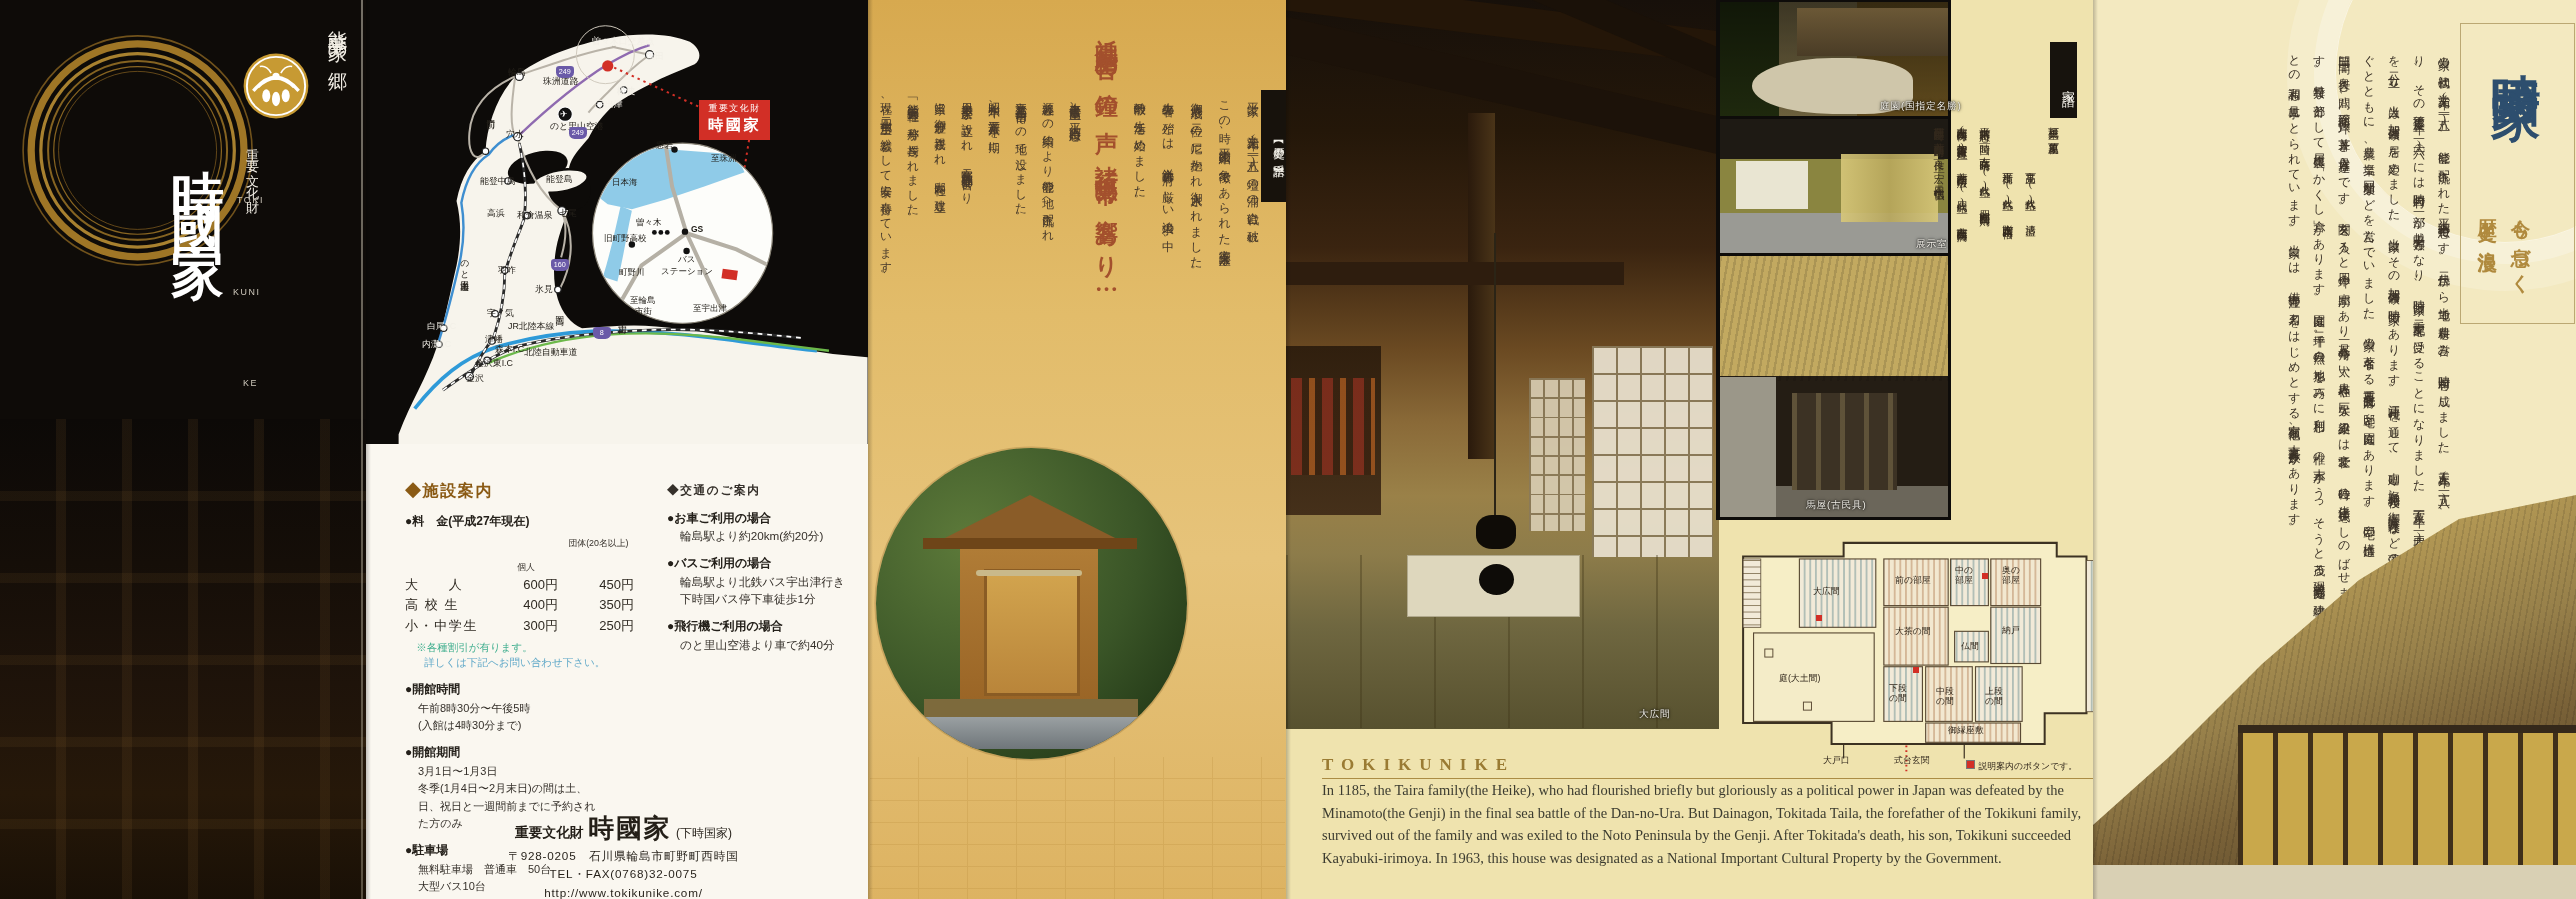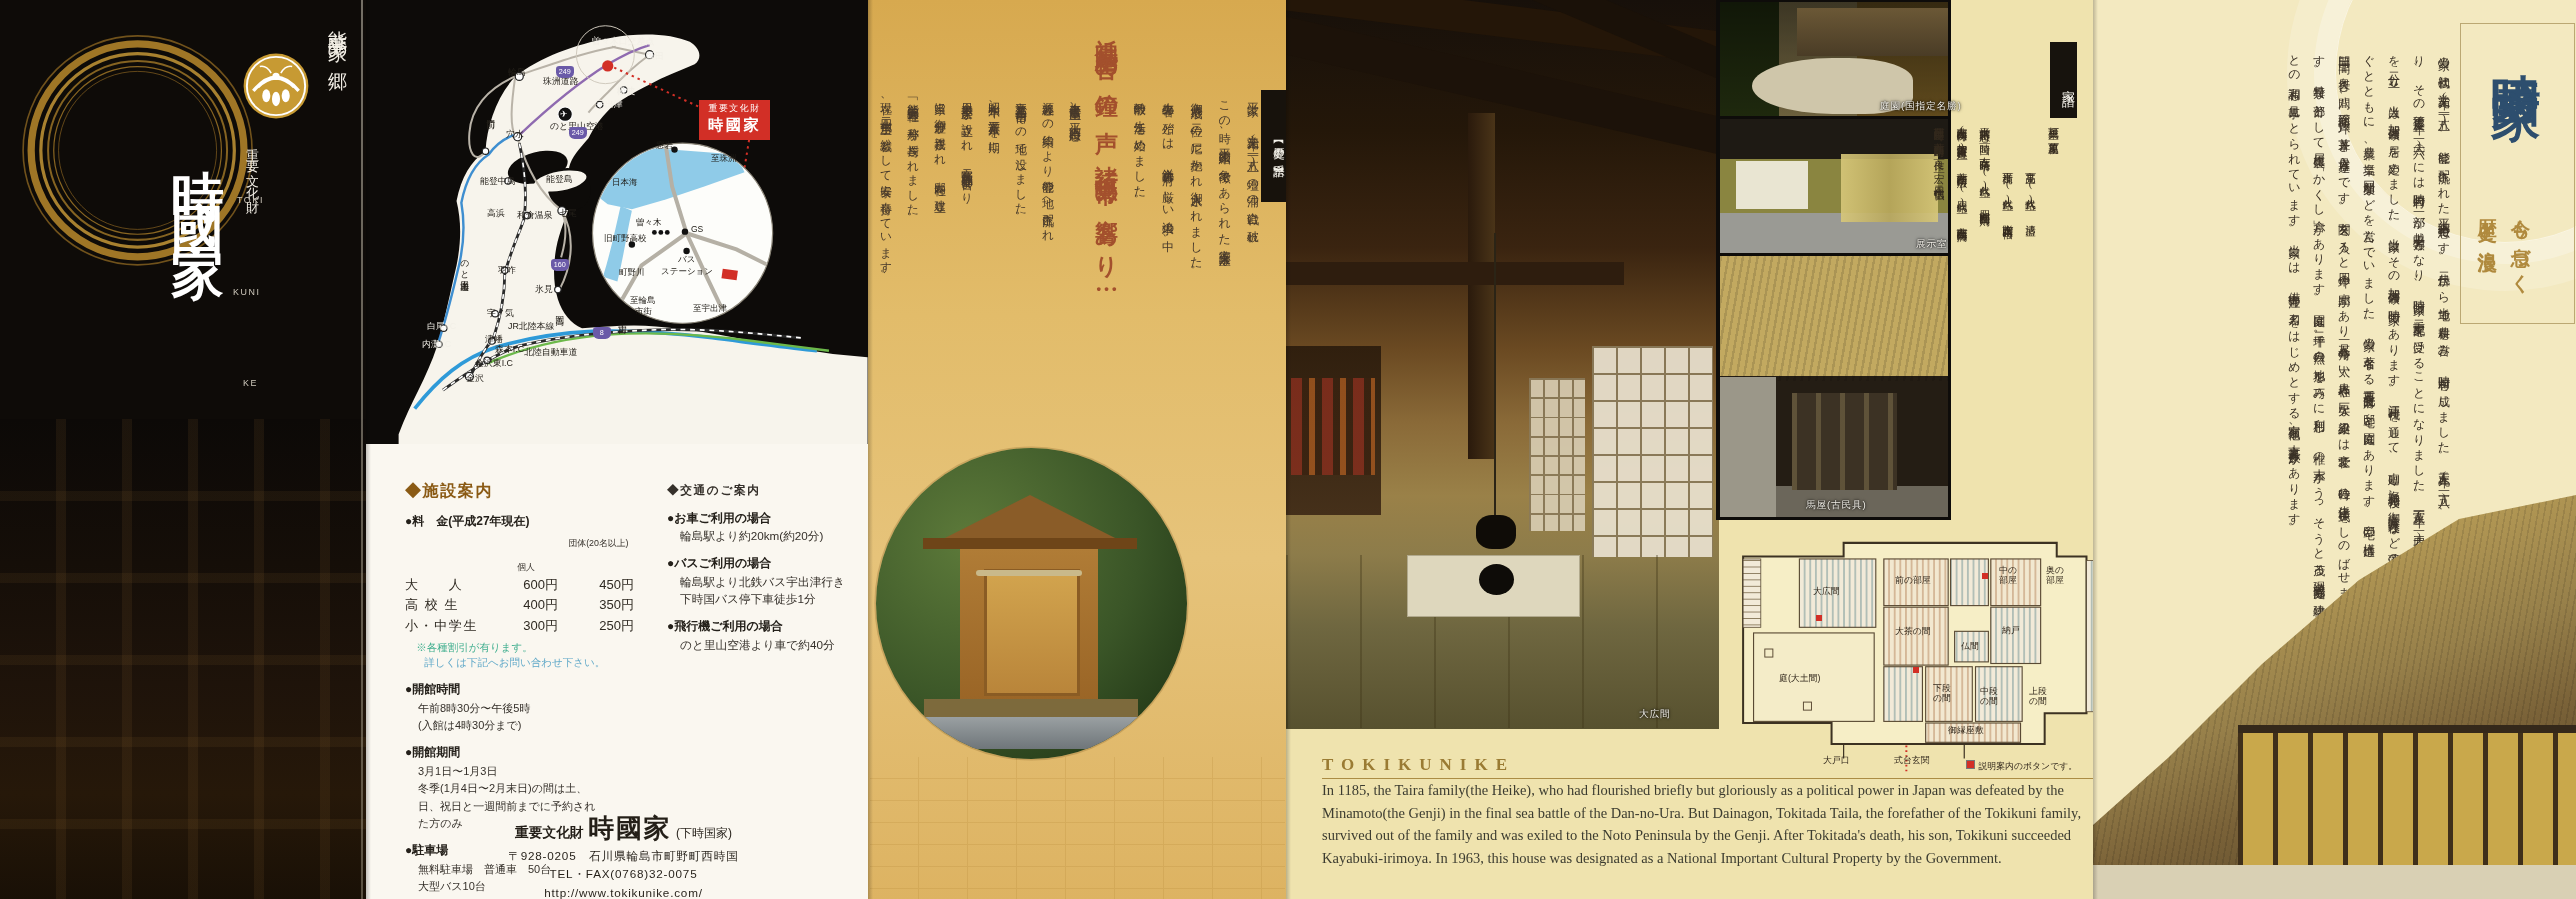--- a/index.html
+++ b/index.html
@@ -134,21 +134,21 @@
     background:repeating-linear-gradient(100deg,rgba(0,0,0,.12) 0 2.4px,transparent 2.4px 7.2px);}
   .ph-stable .wall{position:absolute;left:0;top:121px;width:56px;height:140px;background:#9b9789;}
   .ph-stable .opening{position:absolute;left:72px;top:137px;width:105px;height:97px;background:#3c3224;
     background-image:repeating-linear-gradient(90deg,rgba(200,180,120,.25) 0 4.8px,transparent 4.8px 24px);}
   .gen-head{left:2050px;top:42px;width:27px;height:68px;background:#17130d;color:#f5f2ea;
     font-size:13px;letter-spacing:4.8px;text-align:center;padding-top:8px;font-family:"Liberation Serif",serif;}
   .genealogy{left:1938px;top:119px;height:427px;width:122px;font-size:10.5px;letter-spacing:0.8px;color:#33291d;}
   .genealogy>div{margin-left:8.9px;}
   .planwrap{left:1723px;top:512px;width:386px;height:266px;}
   .plabel{position:absolute;font-size:8.9px;color:#33291d;white-space:nowrap;line-height:1.15;}
-  .plabel[style*="width"]{white-space:normal;padding-left:44px;}
+  .plabel[style*="width"]{white-space:normal;}
   .plandot{position:absolute;width:5.6px;height:5.6px;background:#d22f26;}
   .planlegend{position:absolute;left:1966px;top:760px;font-size:8.9px;color:#33291d;}
   .legend-sq{display:inline-block;width:7.2px;height:7.2px;background:#d22f26;border:0.8px solid #777;margin-right:3.2px;}
   .english{left:1322px;top:755px;width:1022px;}
   .eng-h{font-size:17px;font-weight:bold;letter-spacing:8px;color:#9a7b33;
     font-family:"Liberation Serif",serif;border-bottom:0.8px solid #ab8c44;padding-bottom:3.2px;width:998px;}
   .eline{font-size:14.5px;color:#3c3c30;line-height:1.55;font-family:"Liberation Serif",serif;}
 
   
   .p-about{left:2093px;top:0;width:483px;height:900px;background:#f3e9c0;overflow:hidden;}
@@ -316,21 +316,21 @@
           <div class="shield" style="left: 203px; top: 127px;">249</div>
           <div class="shield" style="left: 185px; top: 259px;">160</div>
           <div class="shield" style="left: 227px; top: 327px;">8</div>
         </div>
       <div>
 
       <div class="inlabel" style="left: 290px; top: 140px;">窓岩</div>
           <div class="inlabel" style="left: 345px; top: 153px;">至珠洲</div>
           <div class="inlabel" style="left: 246px; top: 177px;">日本海</div>
           <div class="inlabel" style="left: 270px; top: 217px;">曽々木</div>
-          <div class="inlabel" style="left: 325px; top: 224px;">GS</div>
+          <div class="inlabel" style="left: 325px; top: 224px; font-weight: bold;">GS</div>
           <div class="inlabel" style="left: 238px; top: 233px;">旧町野高校</div>
           <div class="inlabel" style="left: 312px; top: 254px;">バス</div>
           <div class="inlabel" style="left: 295px; top: 266px;">ステーション</div>
           <div class="inlabel" style="left: 253px; top: 267px;">町野川</div>
           <div class="inlabel" style="left: 264px; top: 295px;">至輪島</div>
           <div class="inlabel" style="left: 269px; top: 306px;">市街</div>
           <div class="inlabel" style="left: 327px; top: 303px;">至宇出津</div>
         </div>
       <div class="mapbadge">
         <div class="b1">重要文化財</div>

